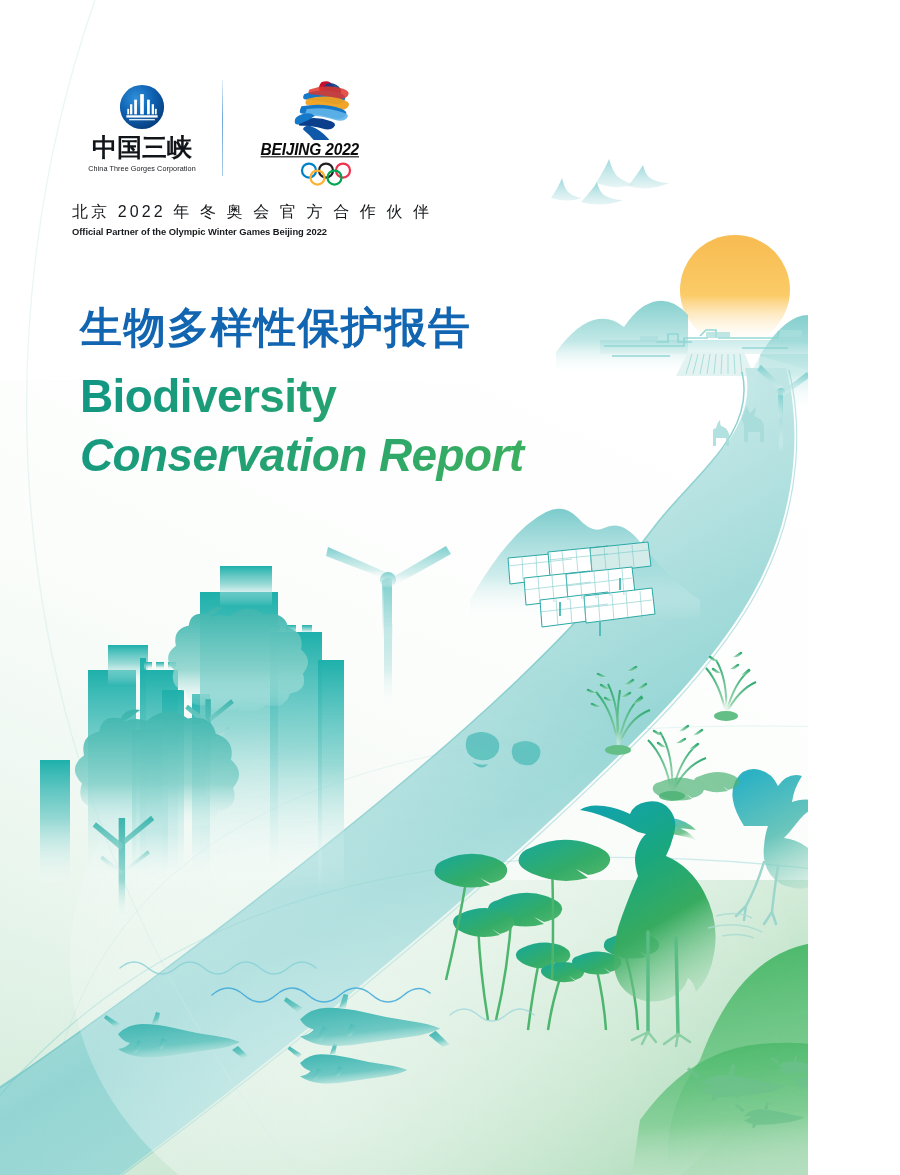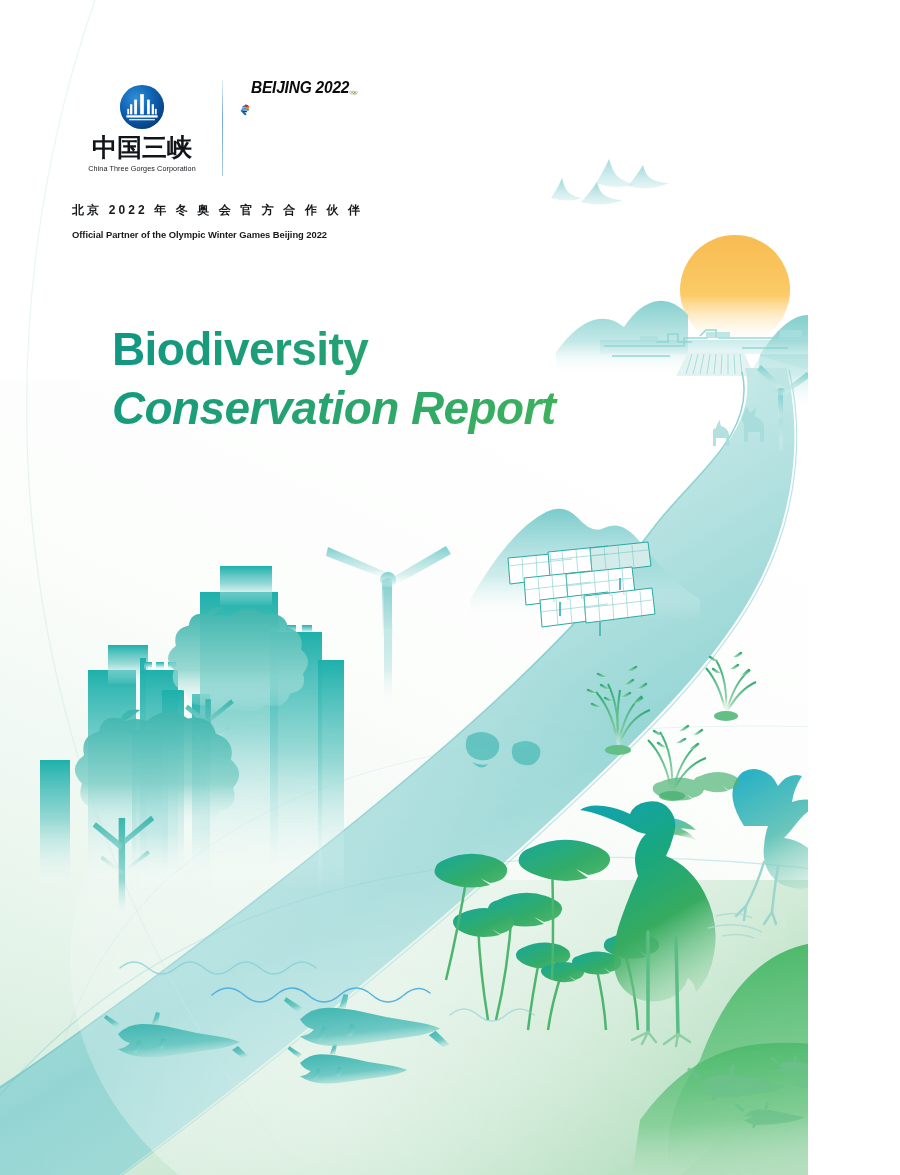--- a/index.html
+++ b/index.html
@@ -67,49 +67,50 @@
   }
   .logo-divider {
     width: 1px;
     height: 96px;
     margin: 2px 16px 0 10px;
     background: linear-gradient(to bottom, #e4eef8 0%, #6fa8dc 40%, #a9cbe8 100%);
   }
   .oly-logo {
     width: 120px;
     display: flex;
-    flex-direction: row;
-    align-items: flex-start;
+    flex-direction: column;
+    align-items: flex-end;
+    text-decoration: underline;
   }
   .oly-emblem { width: 76px; height: 62px; }
   .oly-word {
     margin-top: 1px;
     font-style: italic;
     font-weight: bold;
     font-size: 15.5px;
     color: #0b0b0b;
     letter-spacing: -0.2px;
     white-space: nowrap;
     transform: scaleY(1.05);
   }
   .oly-rings { width: 62px; height: 24px; margin-top: 3px; }
 
   .partner-block {
     margin-top: 14px;
     width: 272px;
   }
   .partner-cn {
-    font-size: 12px;
-    font-weight: bold;
+    font-size: 16px;
+    font-weight: normal;
     color: #16191c;
     letter-spacing: 3.1px;
     white-space: nowrap;
   }
   .partner-en {
-    margin-top: 10px;
+    margin-top: 3px;
     font-size: 9.4px;
     font-weight: bold;
     color: #16191c;
     letter-spacing: -0.05px;
     white-space: nowrap;
   }
 
   
   .title-block {
     position: absolute;
@@ -128,21 +129,20 @@
   .title-en {
     margin-top: 16px;
     font-size: 46px;
     font-weight: bold;
     line-height: 1.28;
     letter-spacing: -0.6px;
     background: linear-gradient(135deg, #0f9584 0%, #23a173 42%, #45b557 100%);
     -webkit-background-clip: text;
     background-clip: text;
     color: transparent;
-    margin-left: 32px;
     -webkit-text-fill-color: transparent;
   }
   .title-en .l2 { display: block; font-style: italic; }
 </style>
 </head>
 <body>
 
 <div id="cover">
 
   <svg id="art" viewBox="0 0 900 1175" aria-hidden="true">
@@ -698,19 +698,20 @@
       </div>
     </div>
 
     <div class="partner-block">
       <div class="partner-cn">北京 2022 年 冬 奥 会 官 方 合 作 伙 伴</div>
       <div class="partner-en">Official Partner of the Olympic Winter Games Beijing 2022</div>
     </div>
   </div>
 
   <div class="title-block">
+    <div class="title-cn">生物多样性保护报告</div>
     <div class="title-en">
       <span class="l1">Biodiversity</span>
       <span class="l2">Conservation Report</span>
     </div>
   </div>
 
 </div>
 
 </body></html>

